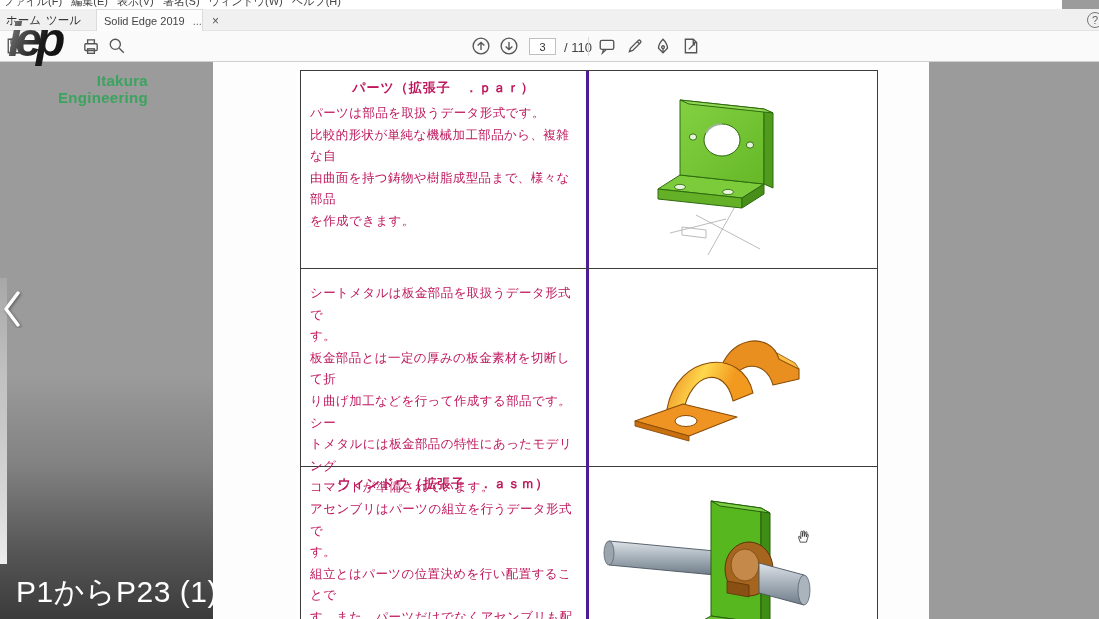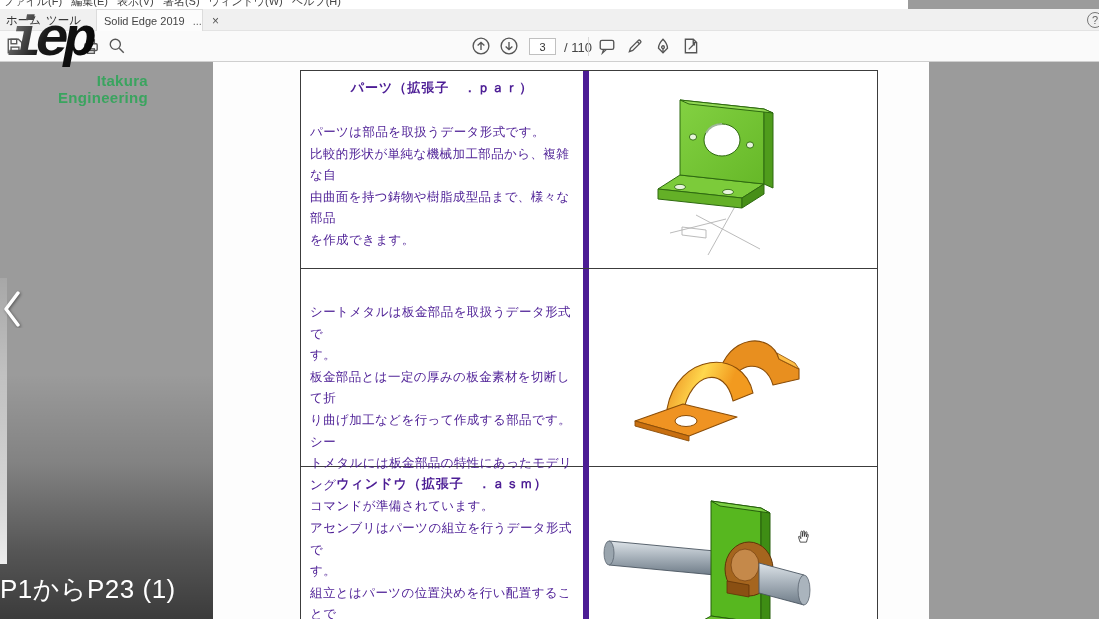--- a/index.html
+++ b/index.html
@@ -8,27 +8,27 @@
     position:relative; overflow:hidden;
     font-family:"Liberation Sans", sans-serif;
     background:#9b9b9b;
   }
   
   .doc-area { position:absolute; left:0; top:62px; width:1099px; height:557px; background:#9b9b9b; }
   .pdf-page { position:absolute; left:213px; top:0; width:716px; height:557px; background:#fdfdfd; }
   .dtable { position:absolute; left:87px; top:8px; width:578px; border:1px solid #3c3c3c; background:#fff; }
   .drow { display:grid; grid-template-columns:288px 1fr; }
   .drow + .drow { border-top:1px solid #3c3c3c; }
-  .cell-text { border-right:6px solid #4c1d95; padding:8px 9px 4px 9px; color:#4c1d95; }
+  .cell-text { border-right:3px solid #4c1d95; padding:8px 9px 4px 9px; color:#be185d; }
   .cell-head { text-align:center; font-size:13px; font-weight:700; letter-spacing:1px; }
-  .cell-body { margin-top:25px; font-size:12.5px; line-height:21.6px; letter-spacing:0.4px; white-space:pre-line; }
+  .cell-body { margin-top:6px; font-size:12.5px; line-height:21.6px; letter-spacing:0.4px; white-space:pre-line; }
   .cell-img { position:relative; }
   .r1 { height:197px; } .r2 { height:198px; } .r3 { height:210px; }
   
-  .menubar { position:absolute; left:0; top:0; width:908px; height:9px; background:#fff; overflow:hidden; z-index:20; }
+  .menubar { position:absolute; left:0; top:0; width:1062px; height:9px; background:#fff; overflow:hidden; z-index:20; }
   .menubar-text { position:absolute; left:3px; top:-6px; font-size:11px; color:#444; white-space:pre; }
   .tabbar { position:absolute; left:0; top:9px; width:1099px; height:22px; background:#f0f0f0; border-bottom:1px solid #e3e3e3; z-index:20; }
   .tab-label { position:absolute; top:4px; font-size:11.5px; color:#333; }
   .doc-tab { position:absolute; left:96px; top:0; width:107px; height:22px; background:#fcfcfc;
              border:1px solid #dcdcdc; border-bottom:none; display:flex; align-items:center; padding:0 7px; }
   .doc-tab .t-title { font-size:11px; color:#444; flex:0 0 auto; }
   .doc-tab .t-ovf { font-size:11px; color:#666; margin-left:8px; }
   .doc-tab .t-close { font-size:12px; color:#555; margin-left:10px; cursor:default; }
   .help-btn { position:absolute; right:-4px; top:3px; width:16px; height:16px; border:1.3px solid #777;
               border-radius:50%; color:#666; font-size:11px; text-align:center; line-height:14px; background:#f0f0f0; }
@@ -39,27 +39,27 @@
                 background:#fff; font-size:11px; text-align:center; color:#333; font-family:"Liberation Sans",sans-serif; }
   .page-total { position:absolute; left:564px; top:9px; font-size:13px; color:#444; }
   .tb-divider { position:absolute; left:588px; top:6px; width:1px; height:19px; background:#d8d8d8; }
   
   .left-shade { position:absolute; left:0; top:62px; width:213px; height:557px; z-index:30; pointer-events:none;
     background:linear-gradient(180deg, rgba(0,0,0,0) 0%, rgba(0,0,0,0) 56%, rgba(0,0,0,0.16) 72%, rgba(0,0,0,0.45) 88%, rgba(0,0,0,0.62) 100%); }
   .edge-strip { position:absolute; left:0; top:278px; width:7px; height:286px; z-index:31; pointer-events:none;
     background:linear-gradient(180deg, rgba(255,255,255,0.12), rgba(255,255,255,0.9)); }
   .chevron { position:absolute; left:2px; top:290px; width:22px; height:38px; z-index:32; }
   .logo { position:absolute; left:8px; top:4px; width:140px; z-index:40; }
-  .logo-text { font-family:Liberation Mono, monospace; font-style:italic; font-weight:900; font-size:56px;
+  .logo-text { font-family:Liberation Sans, sans-serif; font-style:italic; font-weight:900; font-size:48px;
     line-height:72px; letter-spacing:-6px;
     background:linear-gradient(115deg,#909090 0%,#1a1a1a 30%,#000 70%);
     -webkit-background-clip:text; background-clip:text; color:transparent; }
   .logo-sub { margin-top:-4px; padding-left:5px; font-size:15px; font-weight:700; 
     color:#3aa45f; letter-spacing:0.3px;text-align:right; }
-  .caption { position:absolute; left:0; top:572px; z-index:45; color:#fff; font-size:26px; font-weight:400; letter-spacing:0.5px; }
+  .caption { position:absolute; left:16px; top:572px; z-index:45; color:#fff; font-size:30px; font-weight:400; letter-spacing:0.5px; }
   .hand-cursor { position:absolute; left:795px; top:467px; width:15px; height:15px; z-index:10; }
   .part-svg { position:absolute; }
 </style>
 </head>
 <body>
 
 <div class="doc-area">
   <div class="pdf-page">
     <div class="dtable">
 

